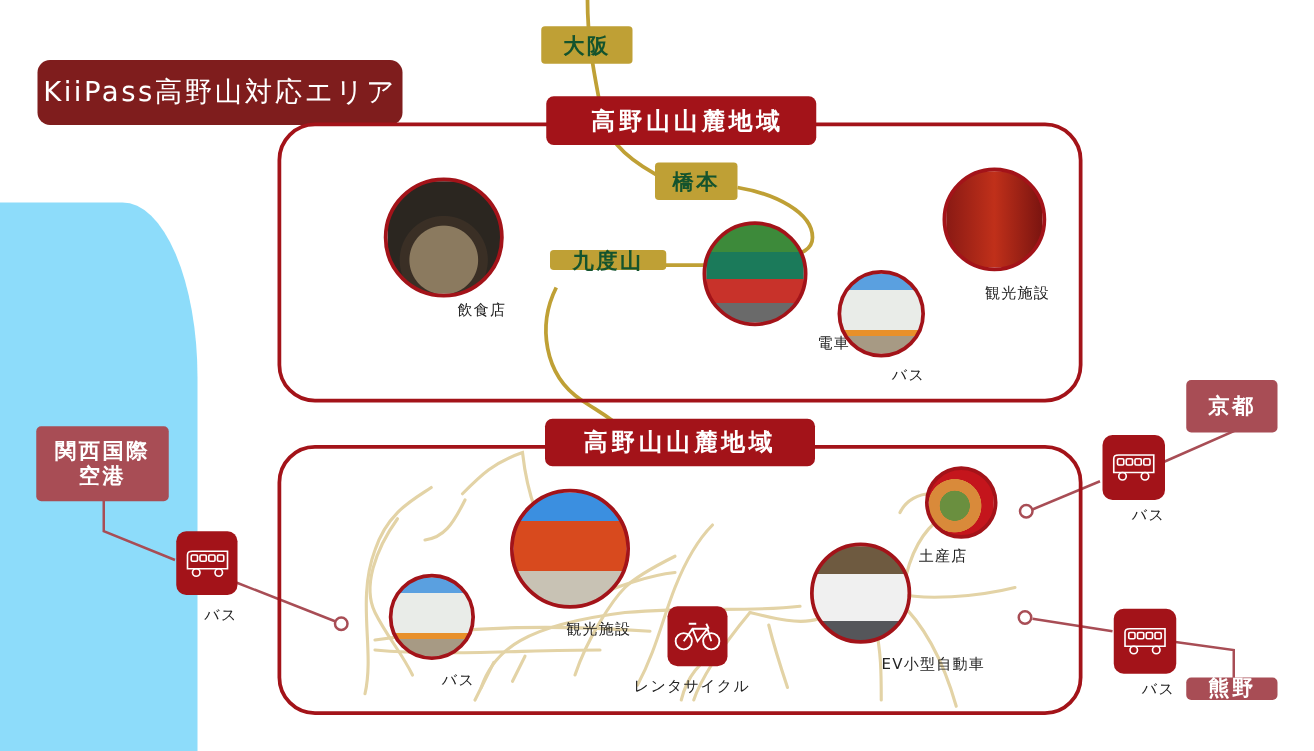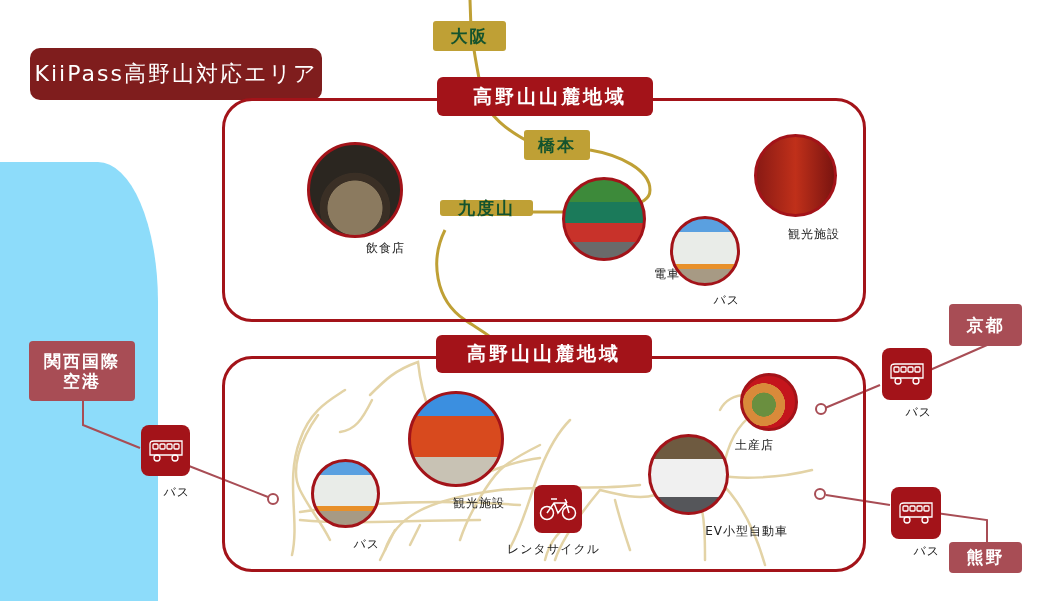--- a/index.html
+++ b/index.html
@@ -117,21 +117,21 @@
 <div class="abs caption" style="left:668px;top:523px;width:120px;">EV小型自動車</div>
 
 <div class="abs photo" style="left:740px;top:373px;width:58px;height:58px;background:radial-gradient(circle at 40% 55%, #6a8f3f 0 28%, #d98a3a 29% 50%, #c4151c 51%);"></div>
 <div class="abs caption" style="left:704px;top:437px;width:70px;">土産店</div>
 
 <div class="abs dest-label" style="left:29px;top:341px;width:106px;height:60px;flex-direction:column;">
   <span>関西国際</span>
   <span>空港</span>
 </div>
 <div class="abs dest-label" style="left:949px;top:304px;width:73px;height:42px;">京都</div>
-<div class="abs dest-label" style="left:949px;top:542px;width:73px;height:31px;">熊野</div>
+<div class="abs dest-label" style="left:949px;top:542px;width:73px;height:18px;">熊野</div>
 
 <div class="abs icon-tile" style="left:141px;top:425px;width:49px;height:51px;">
   <svg width="40" height="24" viewBox="0 0 40 24">
     <g fill="none" stroke="#fff" stroke-width="1.3">
       <path d="M4,16 L4,5 C4,3 5,2 8,2 L36,2 L36,16 Z"></path>
       <rect x="7" y="5" width="5" height="5" rx="1"></rect>
         <rect x="14" y="5" width="5" height="5" rx="1"></rect>
         <rect x="21" y="5" width="5" height="5" rx="1"></rect>
         <rect x="28" y="5" width="5" height="5" rx="1"></rect>
       <circle cx="11" cy="19" r="3"></circle>

